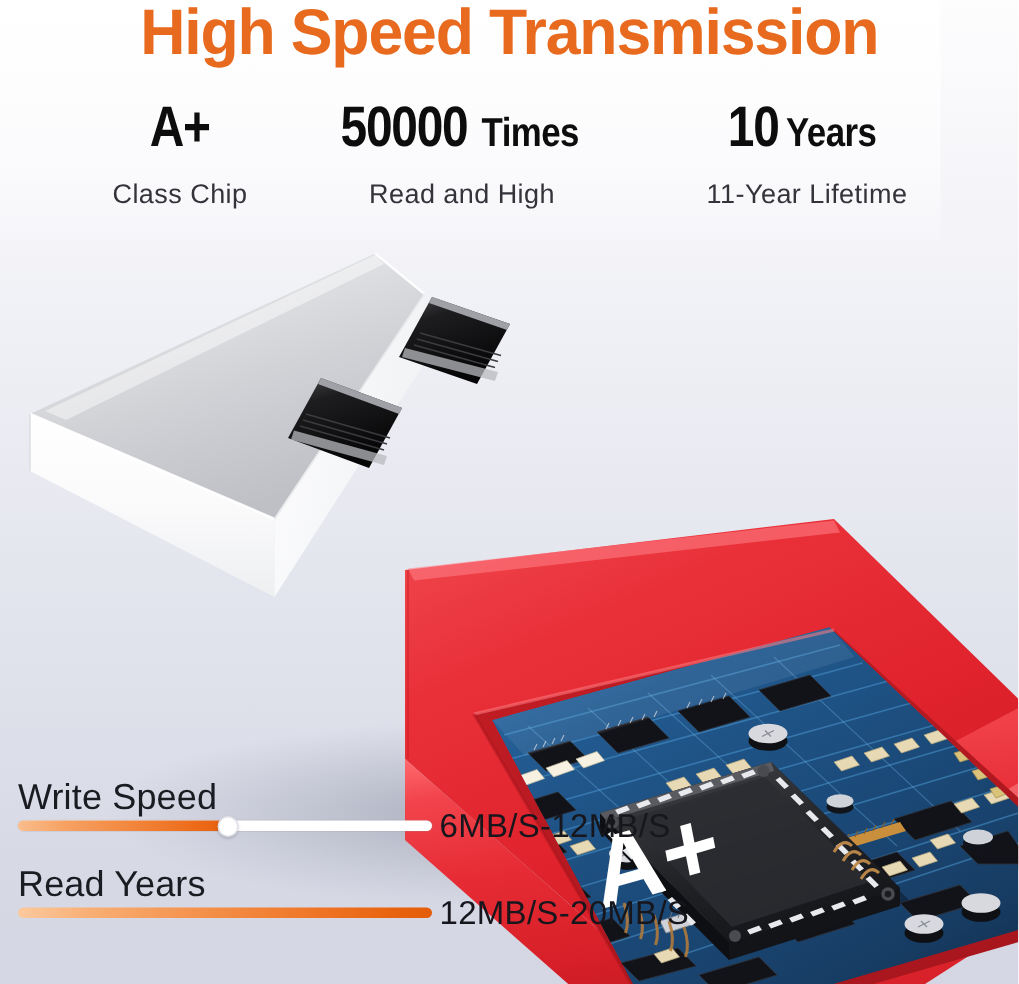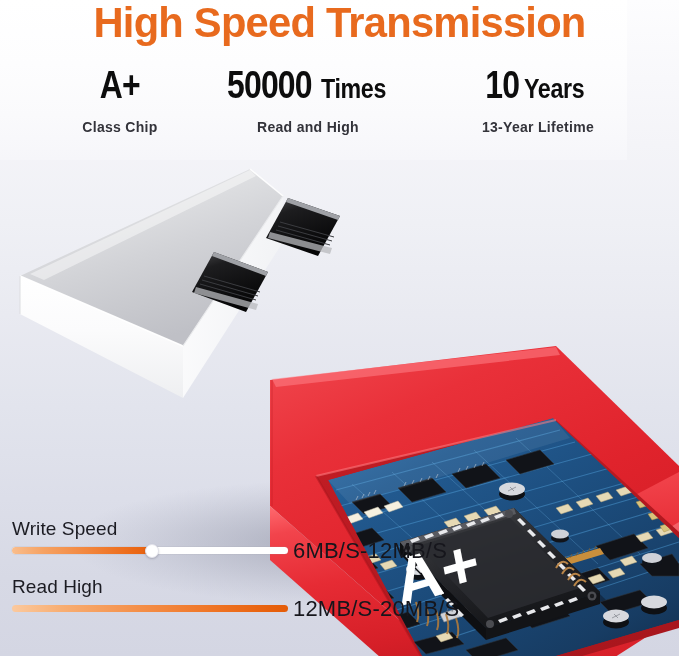--- a/index.html
+++ b/index.html
@@ -71,23 +71,23 @@
     font-size:27px;
     font-weight:bold;
     letter-spacing:-0.4px;
     display:inline-block;
     transform:scaleX(0.86);
     transform-origin:left bottom;
     margin-left:1px;
   }
   .stat-caption {
     margin-top:15px;
-    font-size:14px;
+    font-size:18px;
     color:#33333a;
-    font-weight:700;
+    font-weight:400;
     letter-spacing:0.3px;
     white-space:nowrap;
   }
 
   #stat-a     { left:52px;  width:136px; }
   #stat-times { left:218px; width:180px; }
   #stat-years { left:452px; width:172px; }
 
   
   #scene { position:absolute; left:0; top:150px; width:679px; height:506px; z-index:10; }
@@ -95,21 +95,21 @@
 
   
   #speed-panel { position:absolute; left:0; top:518px; width:460px; height:120px; z-index:60; }
 
   .speed-row { position:absolute; left:0; width:460px; }
   #row-write { top:0; }
   #row-read  { top:58px; }
 
   .speed-label {
     position:absolute; left:12px; top:0;
-    font-size:19px;
+    font-size:24px;
     color:#1b1b22;
     font-weight:400;
     letter-spacing:0.1px;
     white-space:nowrap;
   }
 
   .track {
     position:absolute;
     left:12px;
     top:29px;
@@ -527,37 +527,37 @@
       <div class="stat-value">
         <span class="stat-num">50000</span><span class="stat-unit">Times</span>
       </div>
       <div class="stat-caption">Read and High</div>
     </div>
 
     <div class="stat" id="stat-years">
       <div class="stat-value">
         <span class="stat-num">10</span><span class="stat-unit">Years</span>
       </div>
-      <div class="stat-caption">13-Year Lifetime</div>
+      <div class="stat-caption">11-Year Lifetime</div>
     </div>
   </div>
 
   <div id="speed-panel">
 
     <div class="speed-row" id="row-write">
       <div class="speed-label">Write Speed</div>
       <div class="track" id="track-write">
         <div class="fill" id="fill-write"></div>
         <div class="knob" id="knob-write"></div>
       </div>
       <div class="speed-value">6MB/S-12MB/S</div>
     </div>
 
     <div class="speed-row" id="row-read">
-      <div class="speed-label">Read High</div>
+      <div class="speed-label">Read Years</div>
       <div class="track" id="track-read">
         <div class="fill" id="fill-read"></div>
       </div>
       <div class="speed-value">12MB/S-20MB/S</div>
     </div>
 
   </div>
 
 </div>
 

